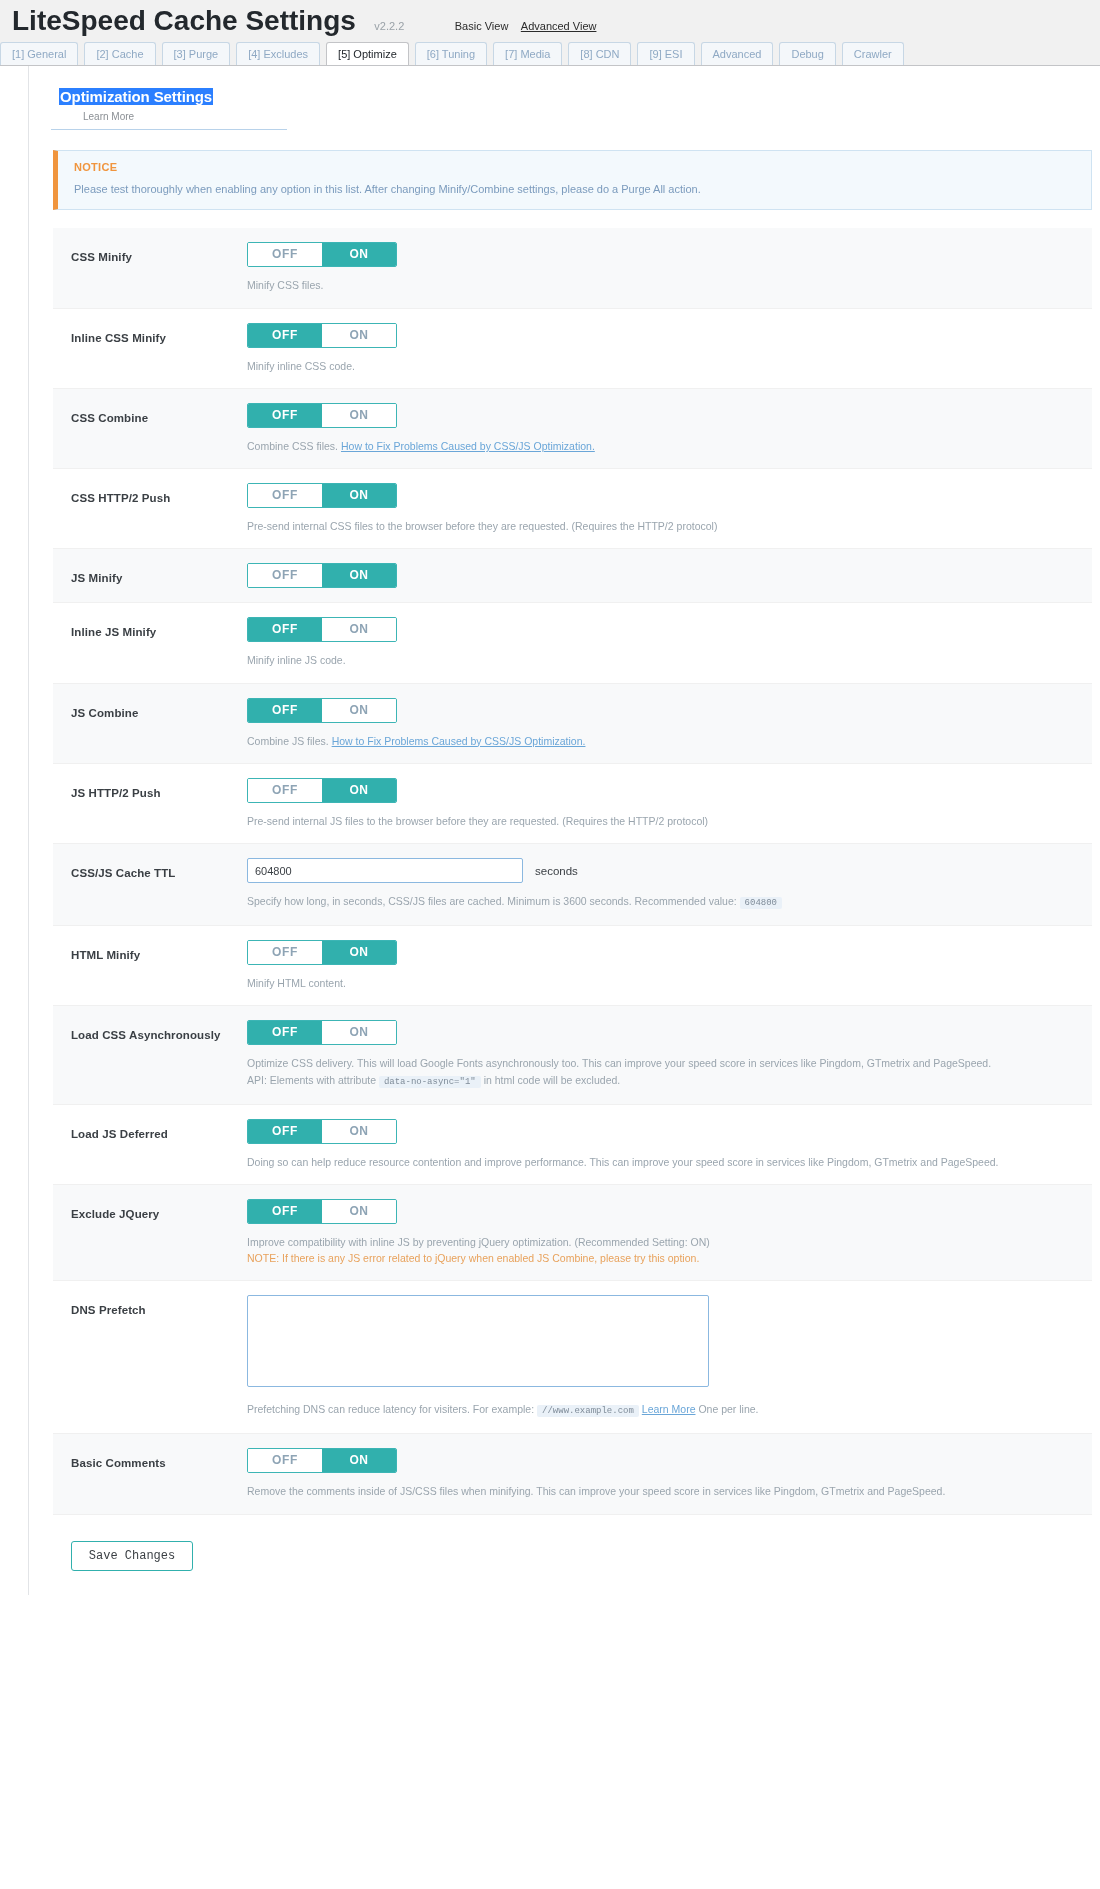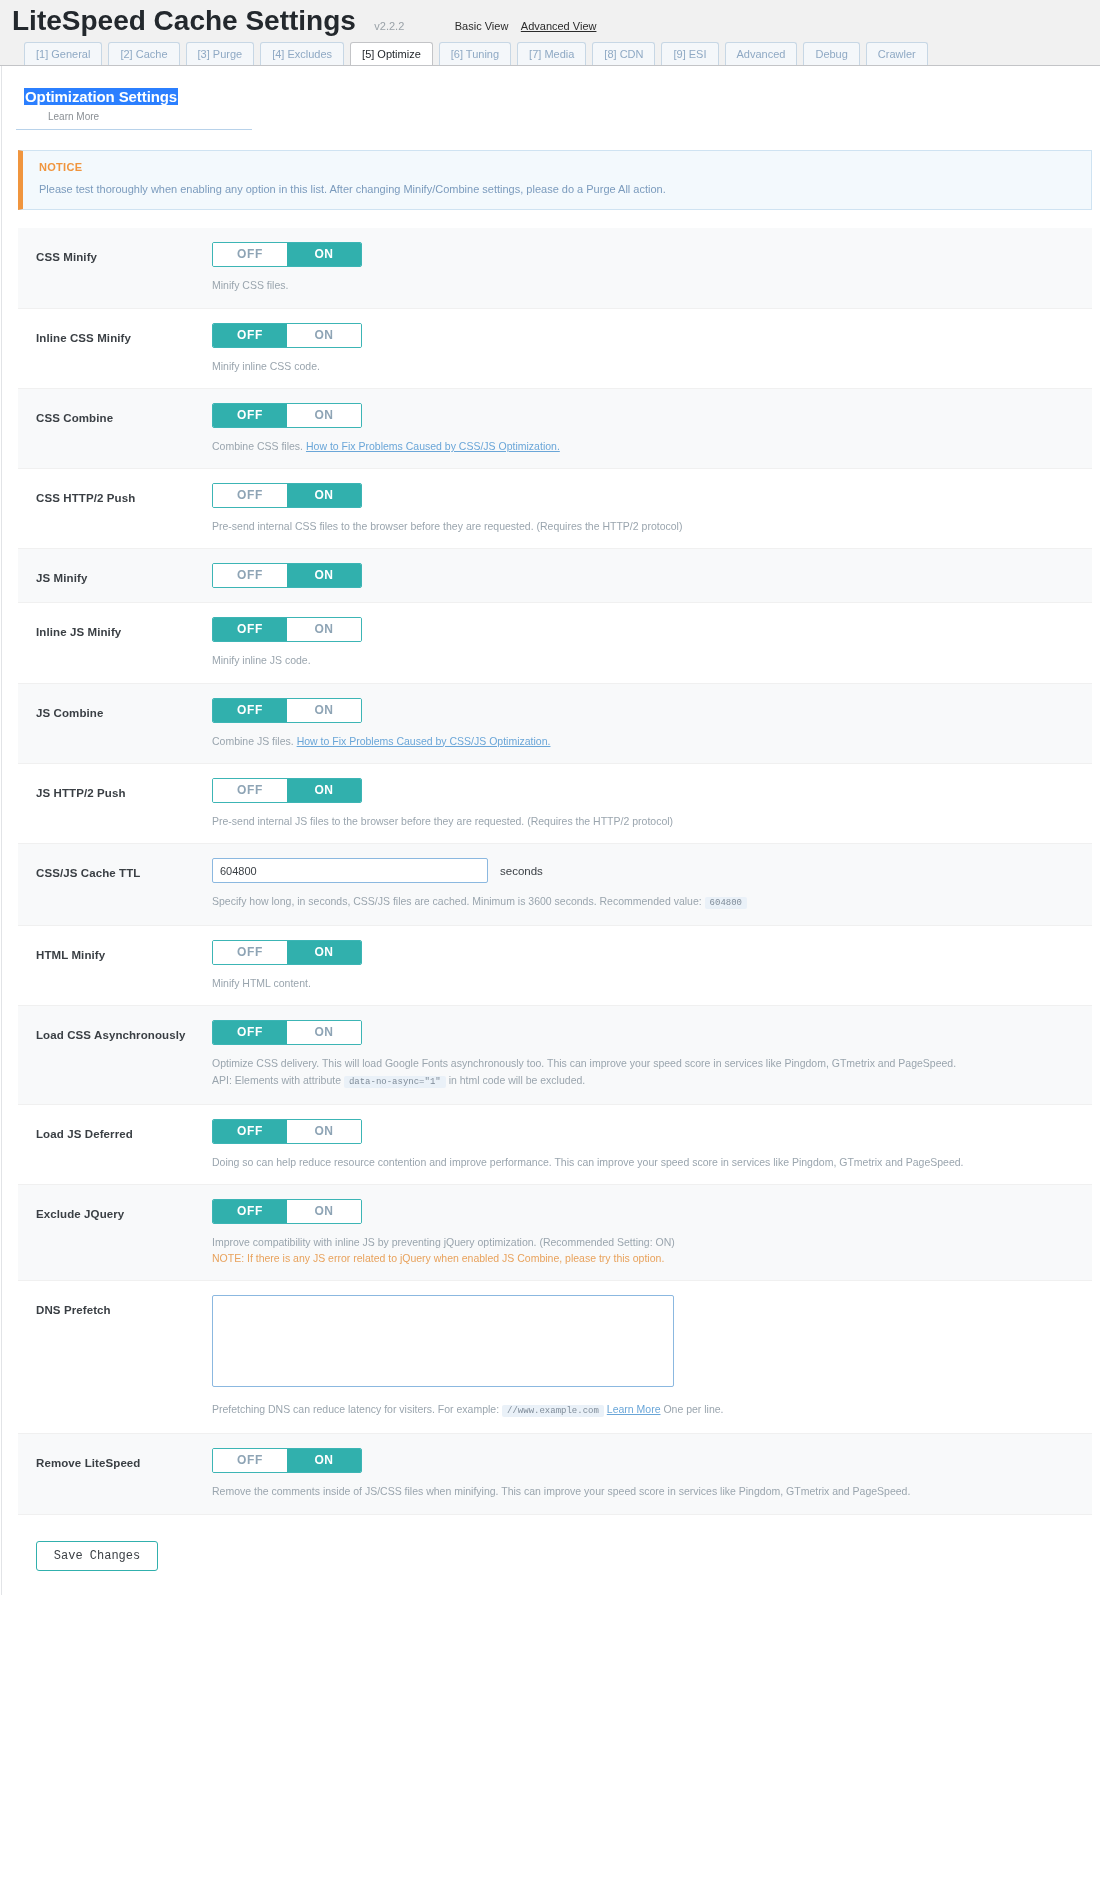--- a/index.html
+++ b/index.html
@@ -44,21 +44,21 @@
     text-decoration:none;
     margin-right:10px;
     margin-top:23px;
   }
   .view-links a.active { text-decoration:underline; }
 
   
   .tab-strip {
     background:#f1f1f1;
     height:26px;
-    padding-left:24px;
+    padding-left:0;
     border-bottom:1px solid #c3c4c7;
     position:relative;
     white-space:nowrap;
     overflow:hidden;
   }
   .tab {
     display:inline-block;
     height:24px;
     line-height:23px;
     padding:0 11px;
@@ -75,23 +75,23 @@
   }
   .tab.active {
     background:#ffffff;
     color:#23282d;
     border-color:#c3c4c7;
     font-weight:400;
   }
 
   
   .content {
-    margin-left:1px;
+    margin-left:28px;
     border-left:1px solid #e2e4e7;
-    padding-left:8px;
+    padding-left:16px;
     position:relative;
   }
 
   .section-head {
     padding:22px 0 0 8px;
     border-bottom:1px solid #b8d2ea;
     margin-right:0;
     width:236px;
     padding-bottom:5px;
     margin-left:6px;
@@ -369,21 +369,21 @@
         <div class="row-body"><div class="toggle">
             <div class="opt sel">OFF</div>
             <div class="opt">ON</div>
           </div><div class="desc"><span>Improve compatibility with inline JS by preventing jQuery optimization. (Recommended Setting: ON)</span><span class="note-orange">NOTE: If there is any JS error related to jQuery when enabled JS Combine, please try this option.</span></div></div>
       </div>
       <div class="row">
         <div class="row-label">DNS Prefetch</div>
         <div class="row-body"><textarea class="area" style=""></textarea><div class="desc"><span>Prefetching DNS can reduce latency for visiters. For example:</span> <code class="inline">//www.example.com</code> <a href="#">Learn More</a> <span>One per line.</span></div></div>
       </div>
       <div class="row alt">
-        <div class="row-label">Remove LiteSpeed</div>
+        <div class="row-label">Basic Comments</div>
         <div class="row-body"><div class="toggle">
             <div class="opt">OFF</div>
             <div class="opt sel">ON</div>
           </div><div class="desc"><span>Remove the comments inside of JS/CSS files when minifying. This can improve your speed score in services like Pingdom, GTmetrix and PageSpeed.</span></div></div>
       </div>
     </div>
 
   <div class="footer">
     <button class="save-btn">Save Changes</button>
   </div>

